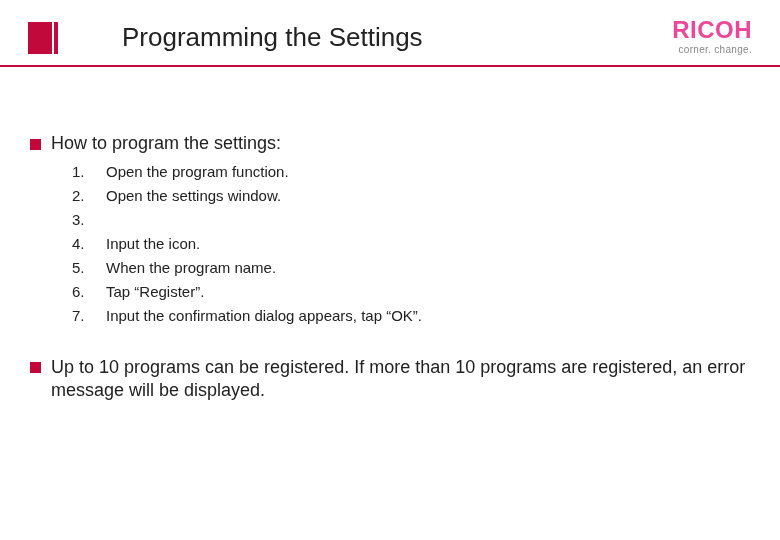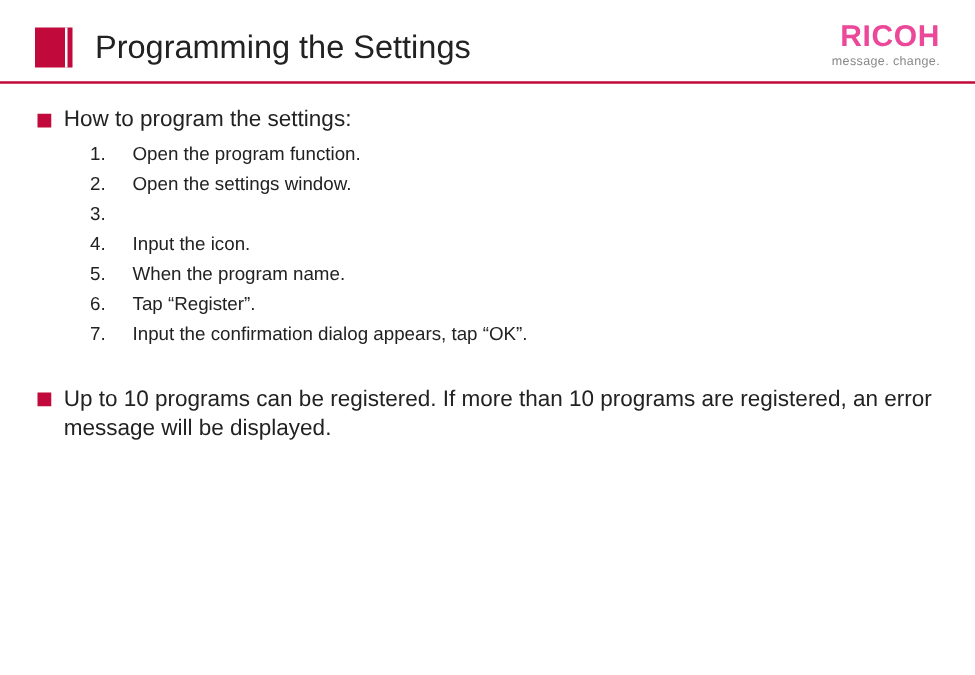--- a/index.html
+++ b/index.html
@@ -8,20 +8,21 @@
     height: 540px;
     background: #ffffff;
     font-family: Verdana, Arial, sans-serif;
     position: relative;
   }
   .header {
     display: flex;
     align-items: center;
     padding: 18px 28px 8px 28px;
     border-bottom: 2px solid #c2093b;
+    gap: 46px;
   }
   .title-bullet {
     width: 30px;
     height: 32px;
     background: #c2093b;
     position: relative;
     margin-right: 18px;
     flex-shrink: 0;
   }
   .title-bullet::after {
@@ -52,20 +53,21 @@
     line-height: 1;
   }
   .logo-tagline {
     font-size: 10px;
     color: #888;
     letter-spacing: 0.3px;
     margin-top: 2px;
   }
   .content {
     padding: 18px 30px 0 30px;
+    margin-top: 48px;
   }
   .bullet-row {
     display: flex;
     align-items: flex-start;
     margin-bottom: 6px;
   }
   .sq-bullet {
     width: 11px;
     height: 11px;
     background: #c2093b;
@@ -99,21 +101,21 @@
   }
 </style>
 </head>
 <body>
 
 <div class="header">
   <div class="title-bullet"></div>
   <div class="page-title">Programming the Settings</div>
   <div class="logo-wrap">
     <div class="logo-text">RICOH</div>
-    <div class="logo-tagline">message. change.</div>
+    <div class="logo-tagline">corner. change.</div>
   </div>
 </div>
 
 <div class="content">
 
   <div class="bullet-row">
     <div class="sq-bullet"></div>
     <div class="intro-text">How to program the settings:</div>
   </div>
 

